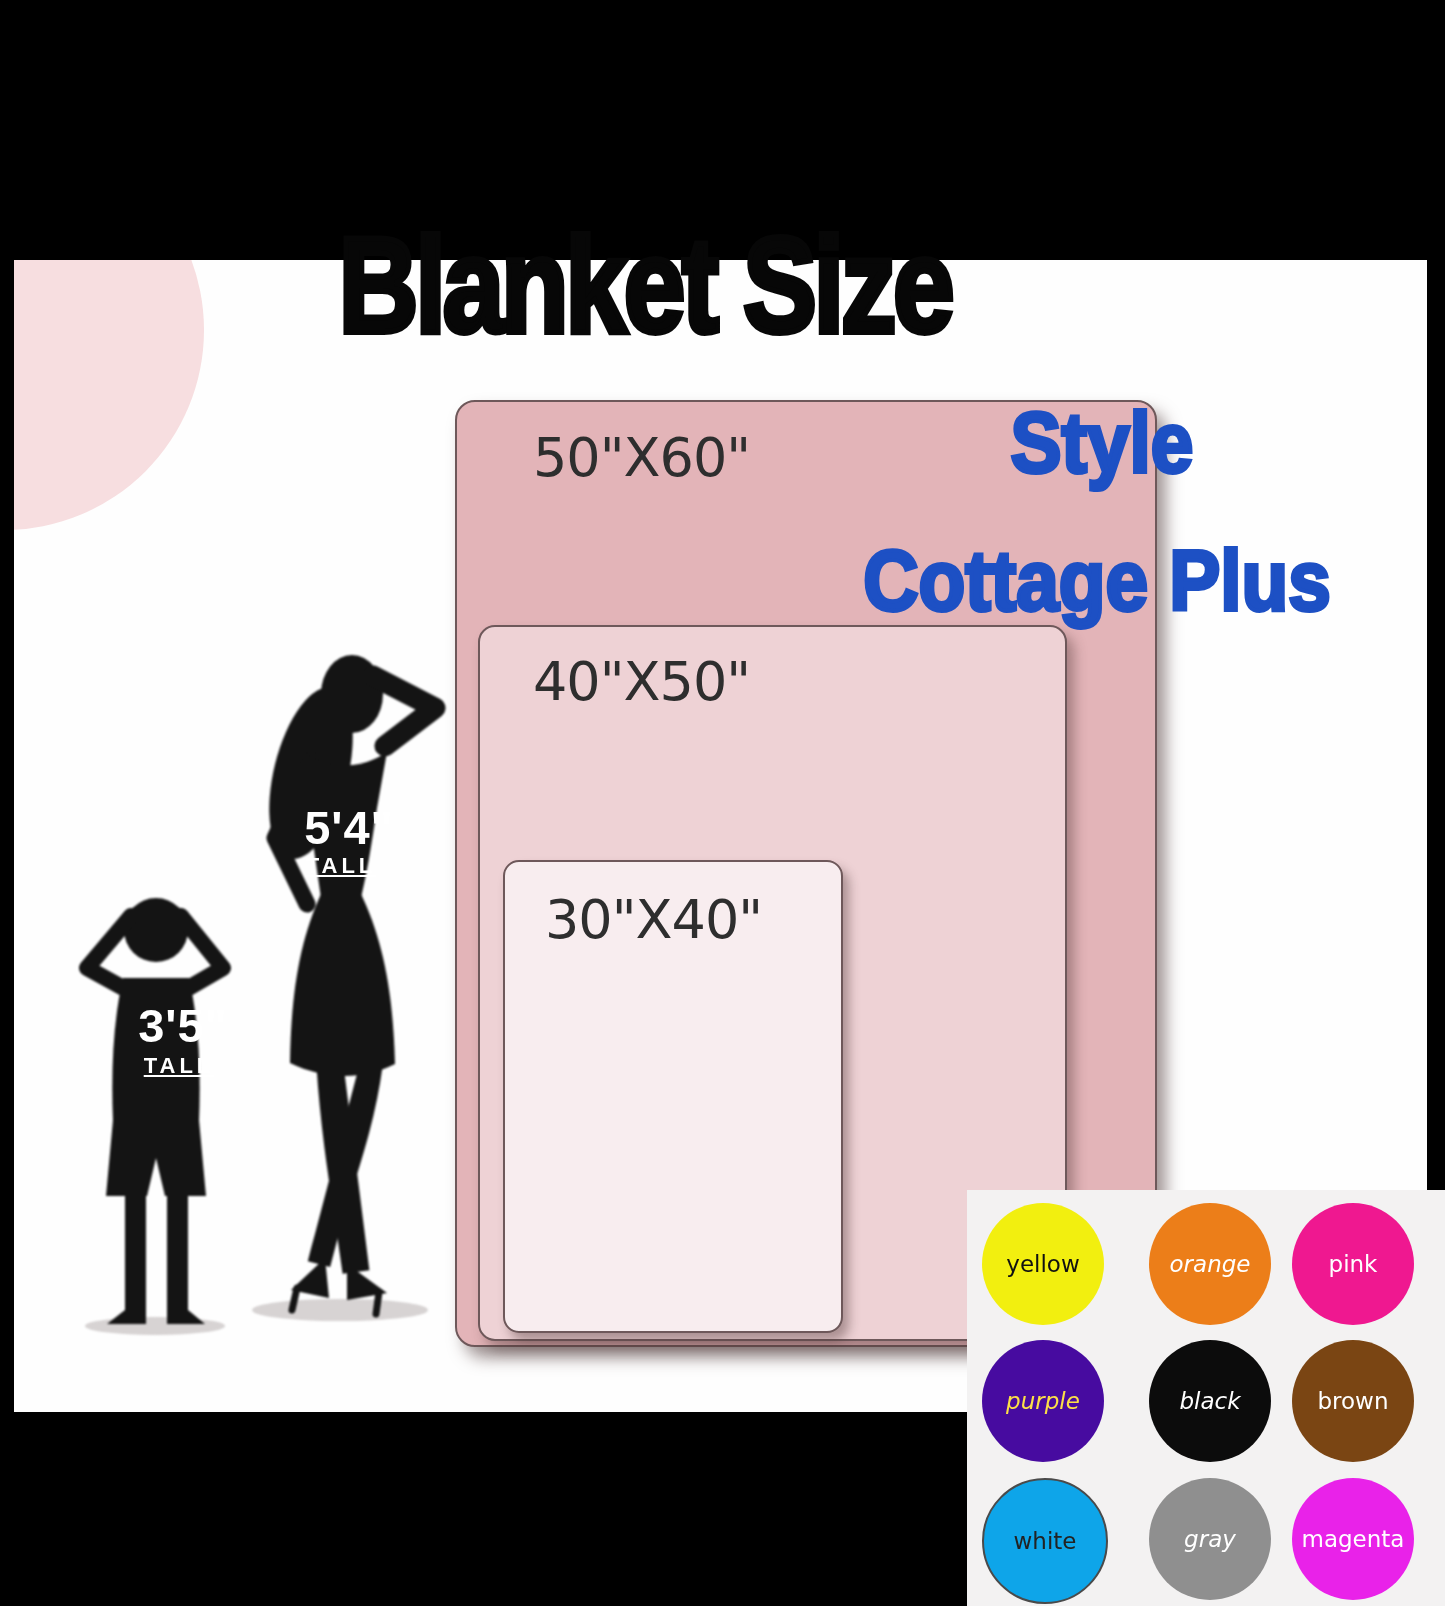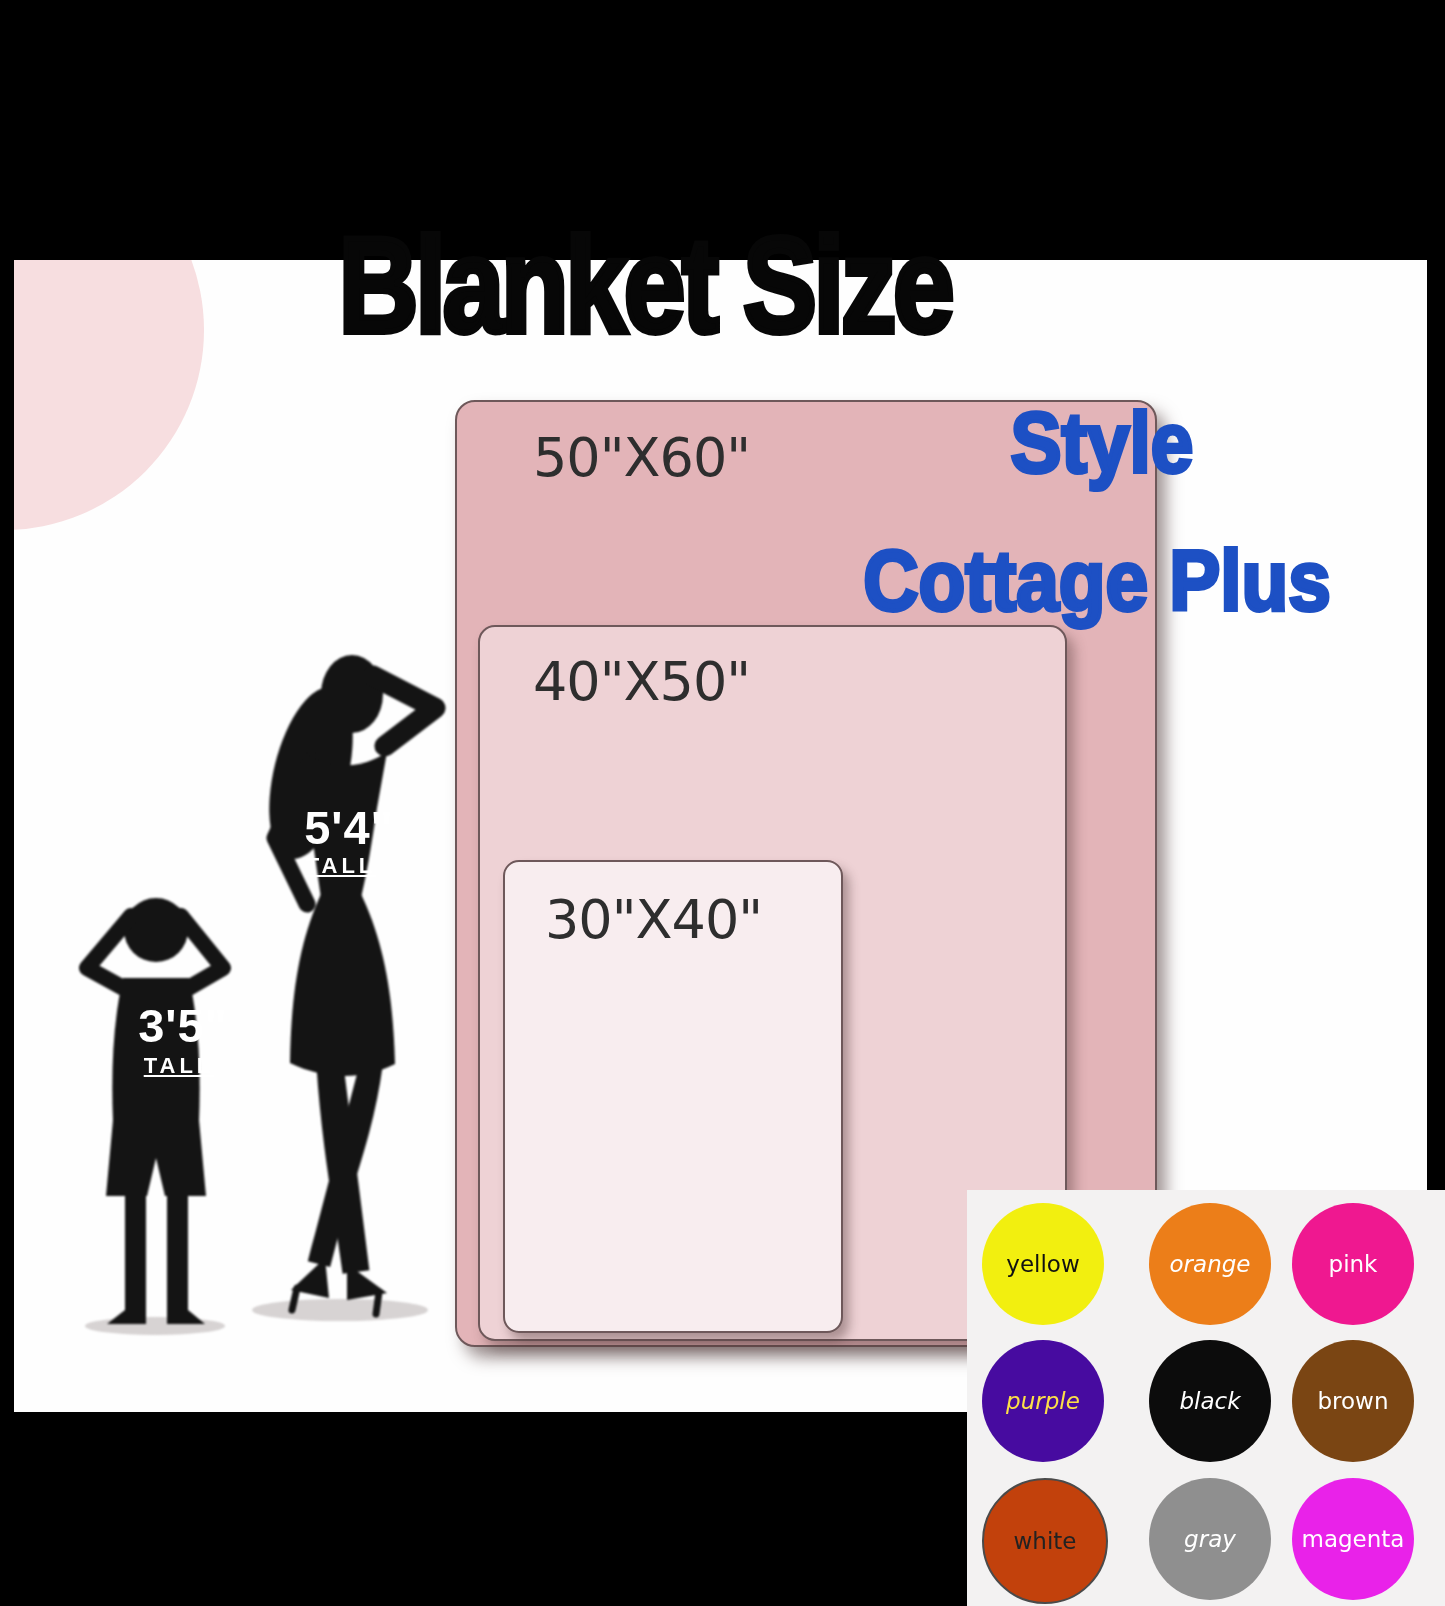--- a/index.html
+++ b/index.html
@@ -121,18 +121,18 @@
     <div class="height-label height-tall" id="child-tall">TALL</div>
   </div>
 
   <div id="color-panel">
     <div class="swatch sw-c0 sw-r0" style="background-color: rgb(242, 239, 15); color: rgb(17, 17, 17);">yellow</div>
     <div class="swatch sw-c1 sw-r0" style="background-color: rgb(236, 126, 25); color: rgb(255, 255, 255);">orange</div>
     <div class="swatch sw-c2 sw-r0" style="background-color: rgb(239, 24, 144); color: rgb(255, 255, 255);">pink</div>
     <div class="swatch sw-c0 sw-r1" style="background-color: rgb(71, 11, 160); color: #fde047; font-style: italic;">purple</div>
     <div class="swatch sw-c1 sw-r1" style="background-color: rgb(12, 12, 12); color: rgb(255, 255, 255);">black</div>
     <div class="swatch sw-c2 sw-r1" style="background-color: rgb(122, 69, 19); color: rgb(255, 255, 255);">brown</div>
-    <div class="swatch sw-c0 sw-r2" style="background-color: #c2410c; color: rgb(34, 34, 34); border: 2px solid rgb(74, 74, 74);">white</div>
+    <div class="swatch sw-c0 sw-r2" style="background-color: #0ea5e9; color: rgb(34, 34, 34); border: 2px solid rgb(74, 74, 74);">white</div>
     <div class="swatch sw-c1 sw-r2" style="background-color: rgb(143, 143, 143); color: rgb(255, 255, 255); text-align: right;">gray</div>
     <div class="swatch sw-c2 sw-r2" style="background-color: rgb(233, 34, 233); color: rgb(255, 255, 255);">magenta</div>
   </div>
 
 </div>
 
 </body></html>

